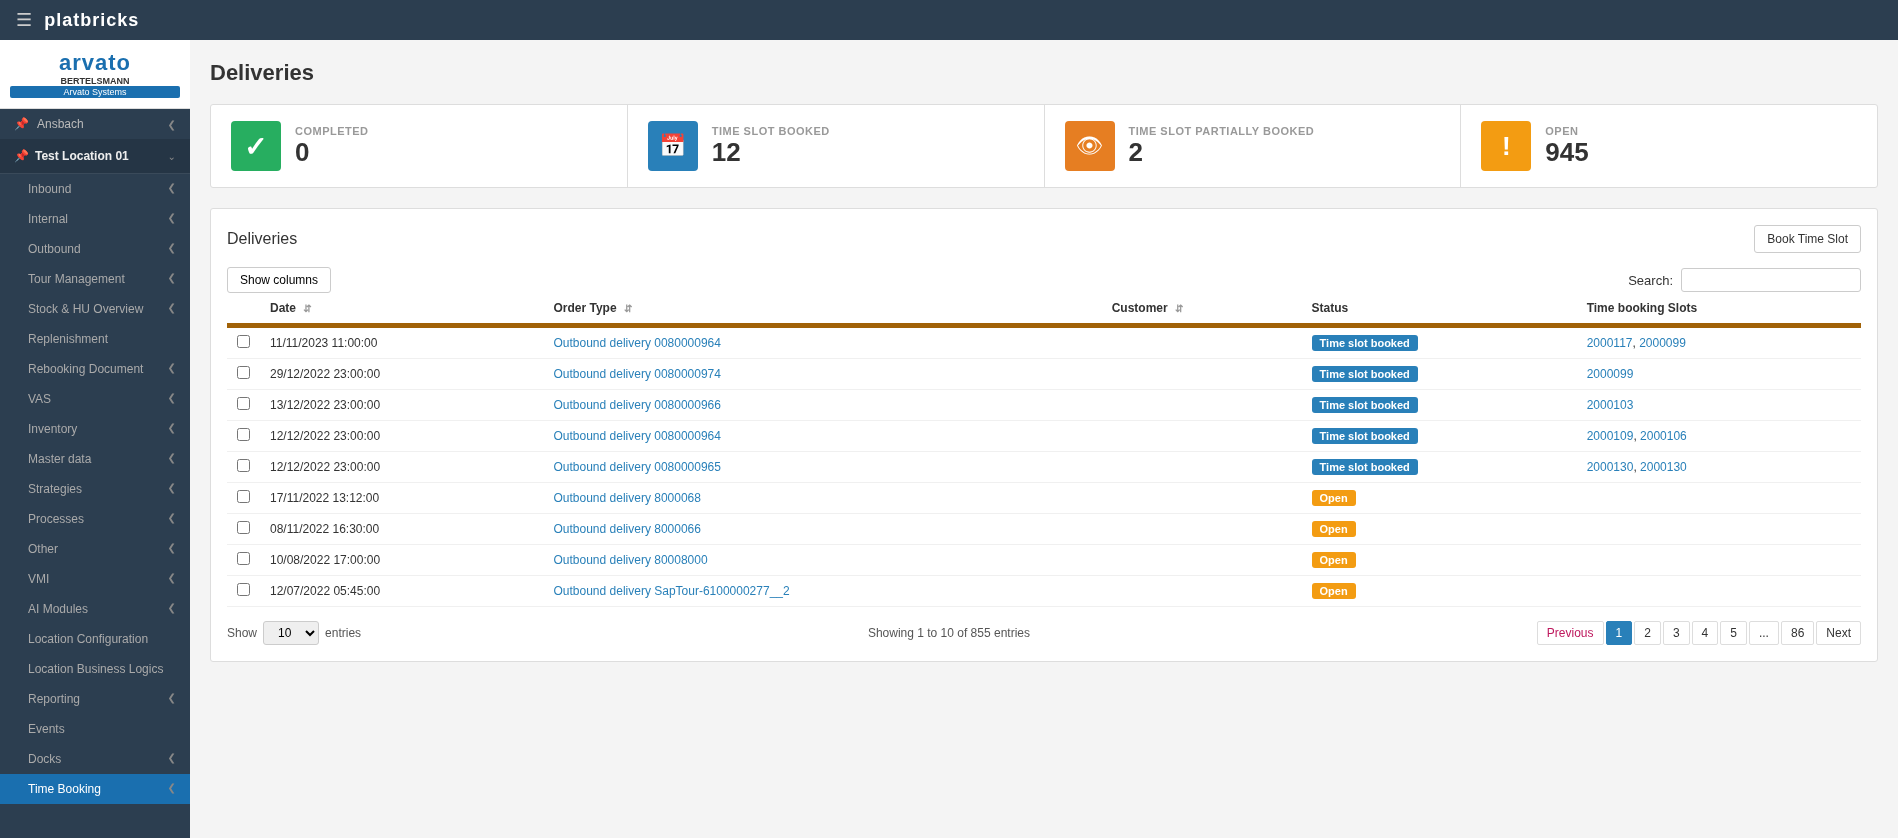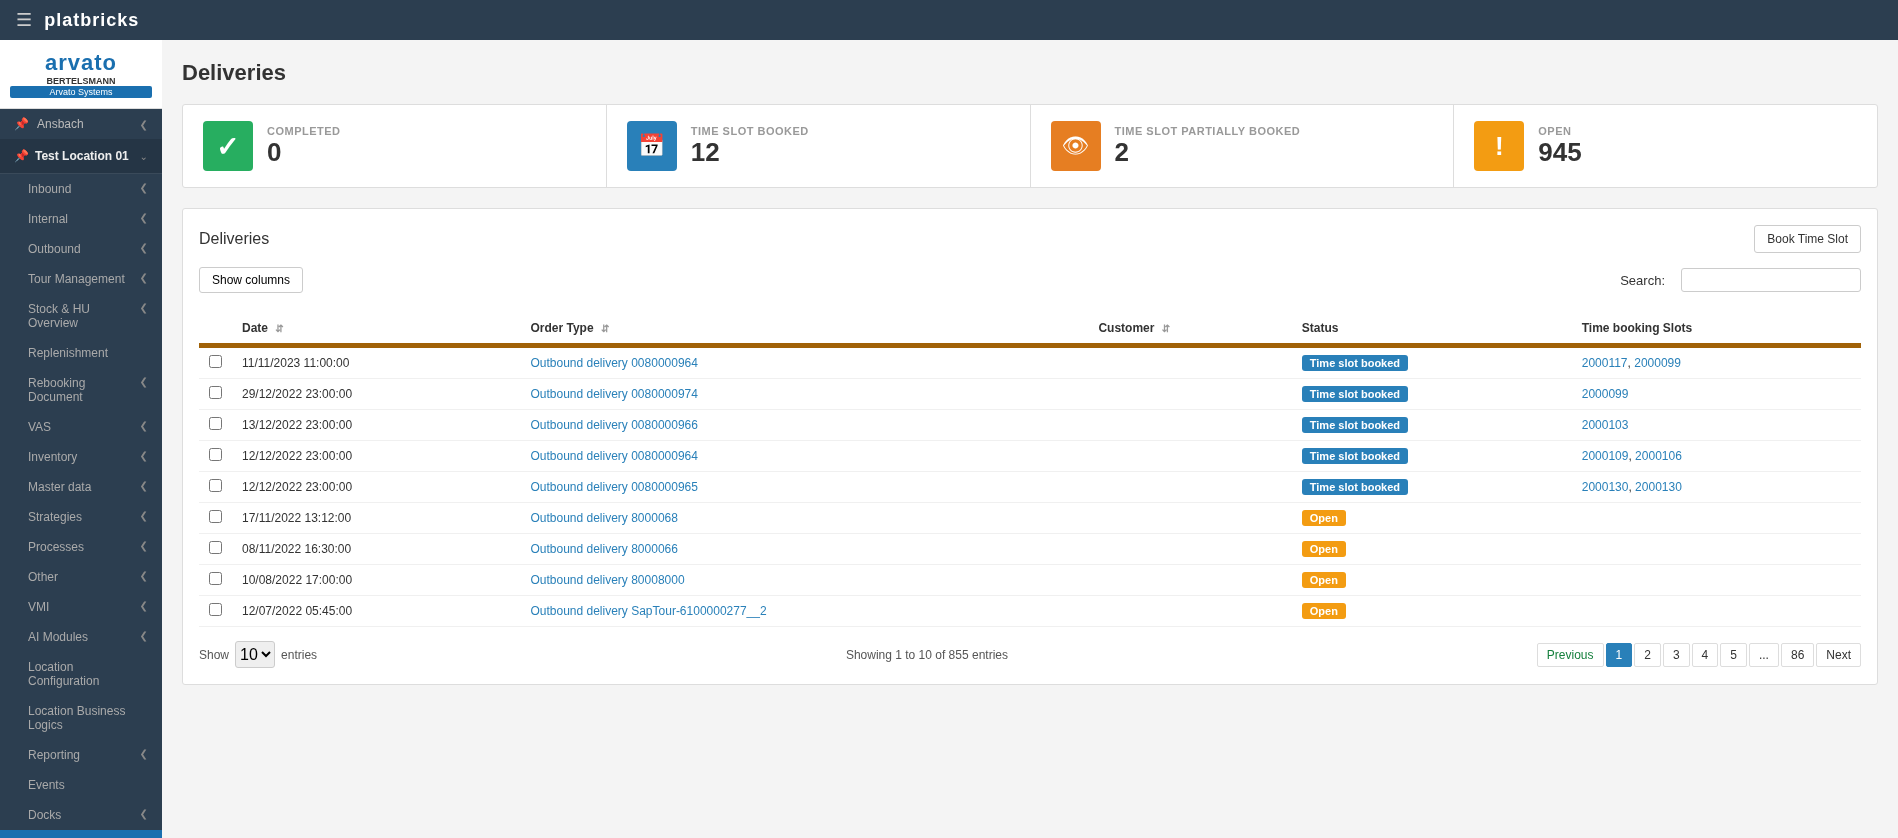--- a/index.html
+++ b/index.html
@@ -30,21 +30,21 @@
       font-size: 12px;
     }
     .topbar-icons { display: flex; align-items: center; gap: 14px; color: #ccc; font-size: 15px; }
     .topbar-user { color: #ccc; font-size: 12px; }
 
     
     .layout { display: flex; flex: 1; overflow: hidden; }
 
     
     .sidebar {
-      width: 162px;
+      width: 190px;
       background: #2c3e50;
       color: #ccc;
       flex-shrink: 0;
       overflow-y: auto;
       display: flex;
       flex-direction: column;
     }
     .sidebar-logo {
       background: white;
       padding: 10px;
@@ -113,30 +113,30 @@
     .book-time-slot-btn {
       background: white;
       border: 1px solid #ccc;
       padding: 6px 12px;
       border-radius: 3px;
       cursor: pointer;
       font-size: 12px;
       color: #333;
     }
 
-    .table-controls { display: flex; align-items: center; justify-content: space-between; margin-bottom: 20px; }
+    .table-controls { display: flex; align-items: center; justify-content: space-between; margin-bottom: 0; }
     .show-columns-btn {
       background: white;
       border: 1px solid #ccc;
       padding: 5px 12px;
       border-radius: 3px;
       cursor: pointer;
       font-size: 12px;
     }
-    .search-box { display: flex; align-items: center; gap: 16px; }
+    .search-box { display: flex; align-items: center; gap: 8px; }
     .search-label { font-size: 13px; color: #333; }
     .search-input { border: 1px solid #ccc; padding: 4px 8px; border-radius: 3px; width: 180px; font-size: 12px; }
 
     table { width: 100%; border-collapse: collapse; }
     thead tr { border-bottom: 5px solid #a16207; }
     th {
       text-align: left;
       padding: 8px 10px;
       font-size: 12px;
       color: #333;
@@ -177,24 +177,24 @@
     .page-btn {
       border: 1px solid #ddd;
       background: white;
       padding: 4px 9px;
       cursor: pointer;
       font-size: 12px;
       color: #333;
       border-radius: 2px;
     }
     .page-btn.active { background: #2980b9; color: white; border-color: #2980b9; }
-    .page-btn.disabled { color: #15803d; cursor: default; }
+    .page-btn.disabled { color: #be185d; cursor: default; }
 
     .show-entries { display: flex; align-items: center; gap: 6px; font-size: 12px; color: #555; }
-    .show-entries select { border: 1px solid #ccc; padding: 3px 0; border-radius: 3px; font-size: 16px; }
+    .show-entries select { border: 1px solid #ccc; padding: 3px 10px; border-radius: 3px; font-size: 12px; }
   </style>
 </head>
 <body>
 
 <div class="topbar">
   <div class="topbar-left">
     <span class="hamburger-icon">☰</span>
     <span class="topbar-brand">platbricks</span>
   </div>
 </div>

